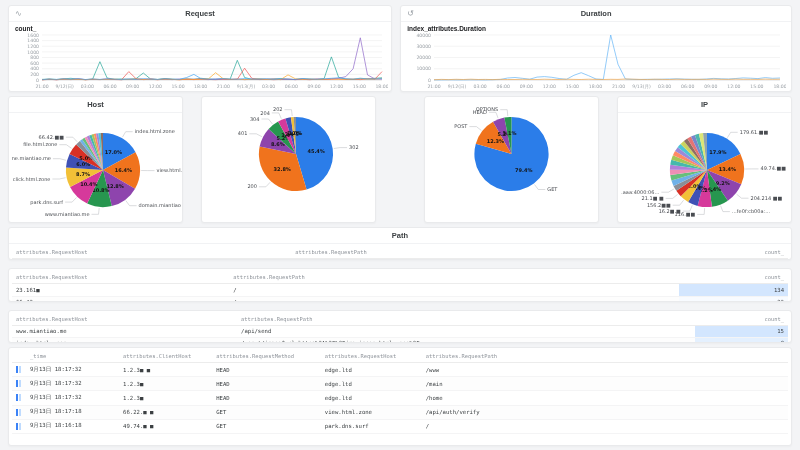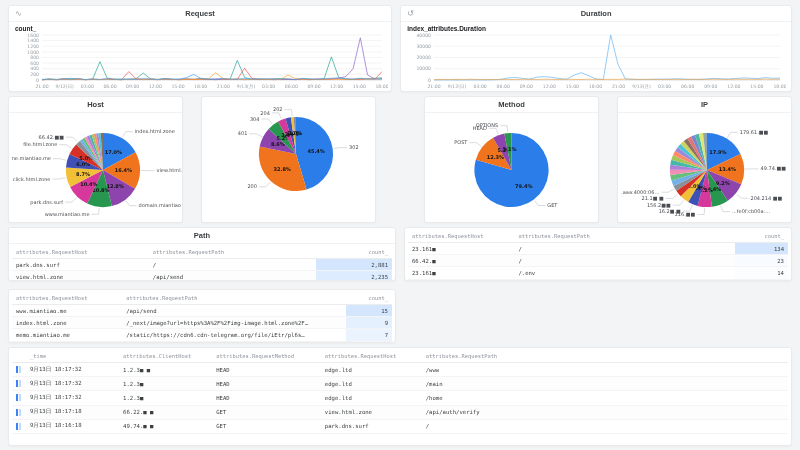--- a/index.html
+++ b/index.html
@@ -6,21 +6,21 @@
   html,body { width:800px; height:450px; overflow:hidden; }
   body {
     background:#f3f4f6;
     font-family:"Liberation Sans", sans-serif;
     padding:5px 8px 4px 8px;
     display:flex; flex-direction:column; gap:4px;
   }
   .row1 { display:grid; grid-template-columns:1fr 1.02fr; gap:8px; height:87px; }
   .row2 { display:flex; gap:18px; height:127px; }
   .p-host{width:190px}.p-status{width:190px}.p-method{width:175px;margin-left:30px}.p-ip{flex:1}
-  .row3 { display:grid; grid-template-columns:1fr 1fr; gap:8px; height:116px; }
+  .row3 { display:grid; grid-template-columns:1fr; gap:8px; height:116px; }
   .row4 { flex:1; display:flex; }
   .panel {
     background:#fff; border:1px solid #e9eaec; border-radius:3px;
     box-shadow:0 1px 2px rgba(0,0,0,.03);
     display:flex; flex-direction:column; overflow:hidden; flex:1;
   }
   .panel-header {
     height:16px; flex:0 0 16px; border-bottom:1px solid #f1f2f4;
     display:flex; align-items:center; justify-content:center; position:relative;
   }
@@ -231,23 +231,20 @@
           <path d="M91,55L85.89,18.25A37.099999999999994,37.099999999999994 0 0 1 88.67,17.97Z" fill="#f2c037"></path>
           <text x="88.95211920846094" y="36.29802449849658" text-anchor="middle" font-size="5" font-weight="700" fill="#141414">1.2%</text>
           <polyline points="87.2,17.0 86.5,10.7 79.5,10.7" fill="none" stroke="#b6b9bd" stroke-width="0.5"></polyline>
           <text x="77.53189645482387" y="12.304780723992534" text-anchor="end" font-size="5" fill="#4a4d52">202</text>
           <path d="M91,55L88.67,17.97A37.099999999999994,37.099999999999994 0 0 1 91.00,17.90Z" fill="#8a8f98"></path>
           <text x="90.35906346101078" y="36.205068635737256" text-anchor="middle" font-size="5" font-weight="700" fill="#141414">1.0%</text>
         </svg>
     </div>
   </div>
   <div class="panel p-method">
-    <div class="panel-header">
-      <span class="panel-title">Method</span>
-    </div>
     <div class="panel-body">
       <svg width="167" height="106">
           <path d="M83.5,55L83.50,17.90A37.099999999999994,37.099999999999994 0 1 1 47.81,44.87Z" fill="#2b7de9"></path>
           <text x="95.80277729816454" y="72.87899553878454" text-anchor="middle" font-size="5" font-weight="700" fill="#141414">79.4%</text>
           <polyline points="106.5,85.5 110.3,90.5 117.3,90.5" fill="none" stroke="#b6b9bd" stroke-width="0.5"></polyline>
           <text x="119.34242319599537" y="92.11780844825716" text-anchor="start" font-size="5" fill="#4a4d52">GET</text>
           <path d="M83.5,55L47.81,44.87A37.099999999999994,37.099999999999994 0 0 1 65.02,22.83Z" fill="#f0731d"></path>
           <text x="67.41625638733507" y="44.043041116494" text-anchor="middle" font-size="5" font-weight="700" fill="#141414">12.3%</text>
           <polyline points="53.4,31.5 48.4,27.6 41.4,27.6" fill="none" stroke="#b6b9bd" stroke-width="0.5"></polyline>
           <text x="39.40819575418563" y="29.20299879962328" text-anchor="end" font-size="5" fill="#4a4d52">POST</text>

